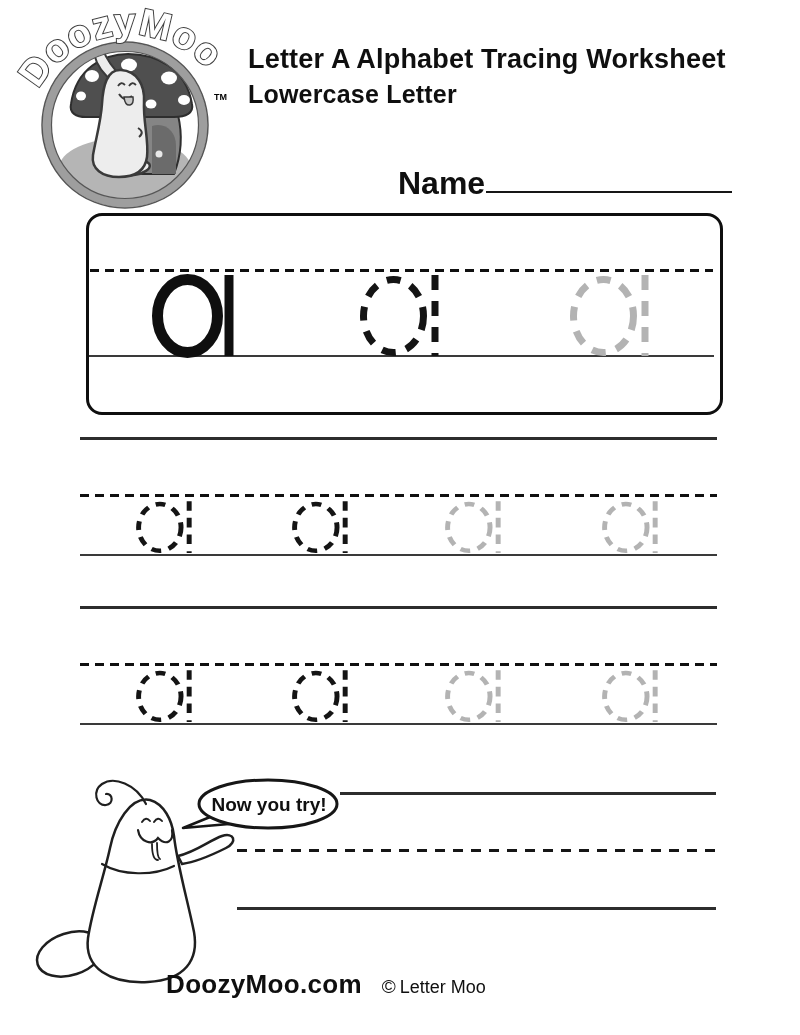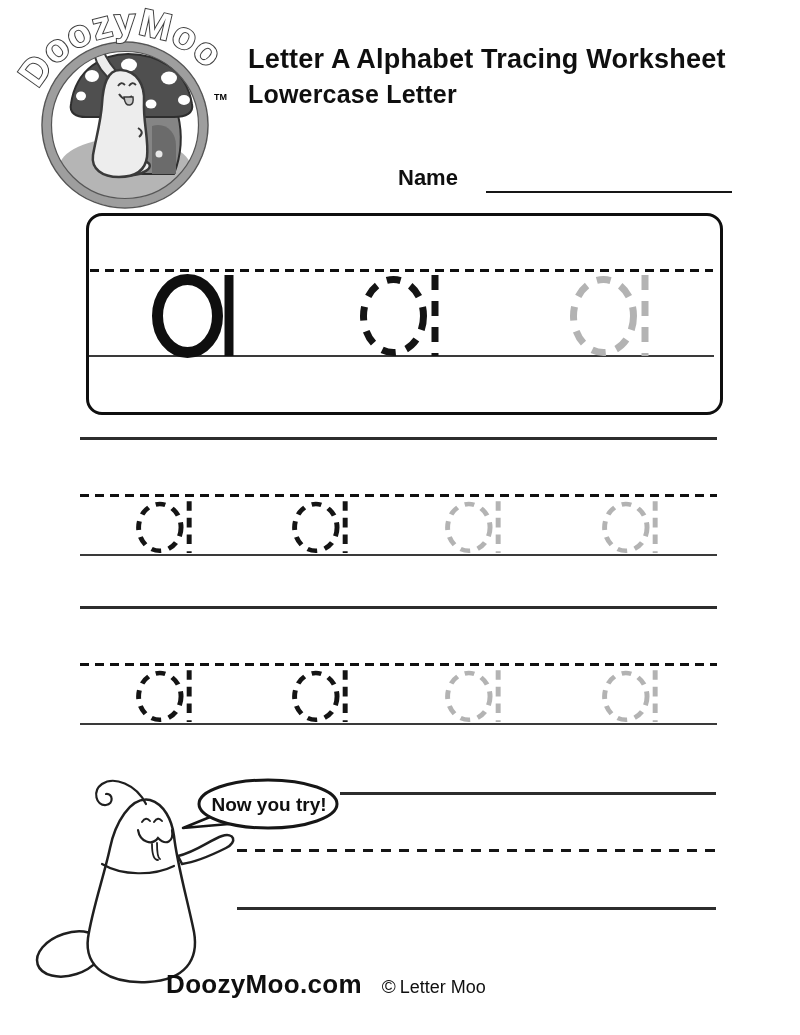--- a/index.html
+++ b/index.html
@@ -6,21 +6,21 @@
   .page{
     position:relative;width:800px;height:1035px;background:#ffffff;
     font-family:"Liberation Sans","DejaVu Sans",sans-serif;color:#111;
     overflow:hidden;margin:0 auto;
   }
   .abs{position:absolute;}
   
   .title1{left:248px;top:44px;font-size:27px;font-weight:700;letter-spacing:.2px;color:#0f0f0f;}
   .title2{left:248px;top:80px;font-size:25px;font-weight:700;letter-spacing:.2px;color:#0f0f0f;}
   .tm-small{font-size:9px;color:#8a8a8a;font-weight:700;}
-  .name-label{left:398px;top:165px;font-size:22px;font-weight:600;color:#0f0f0f;}
+  .name-label{left:398px;top:165px;font-size:32px;font-weight:600;color:#0f0f0f;}
   .name-line{left:486px;top:191px;width:246px;height:2.4px;background:#161616;}
   
   .trace-box{left:86px;top:213px;width:631px;height:196px;border:3.5px solid #0f0f0f;border-radius:16px;background:#fff;}
   .solid-line{background:#2d2d2d;height:2.6px;}
   .base-line{background:#3a3a3a;height:2.2px;}
   .dash-line{height:3px;background:repeating-linear-gradient(to right,#101010 0 9px,transparent 9px 15px);}
   .dash-line-big{height:3px;background:repeating-linear-gradient(to right,#161616 0 10px,transparent 10px 18px);}
   .box-mid{left:90px;top:269px;width:623px;}
   .box-base{left:89px;top:355px;width:625px;}
   

